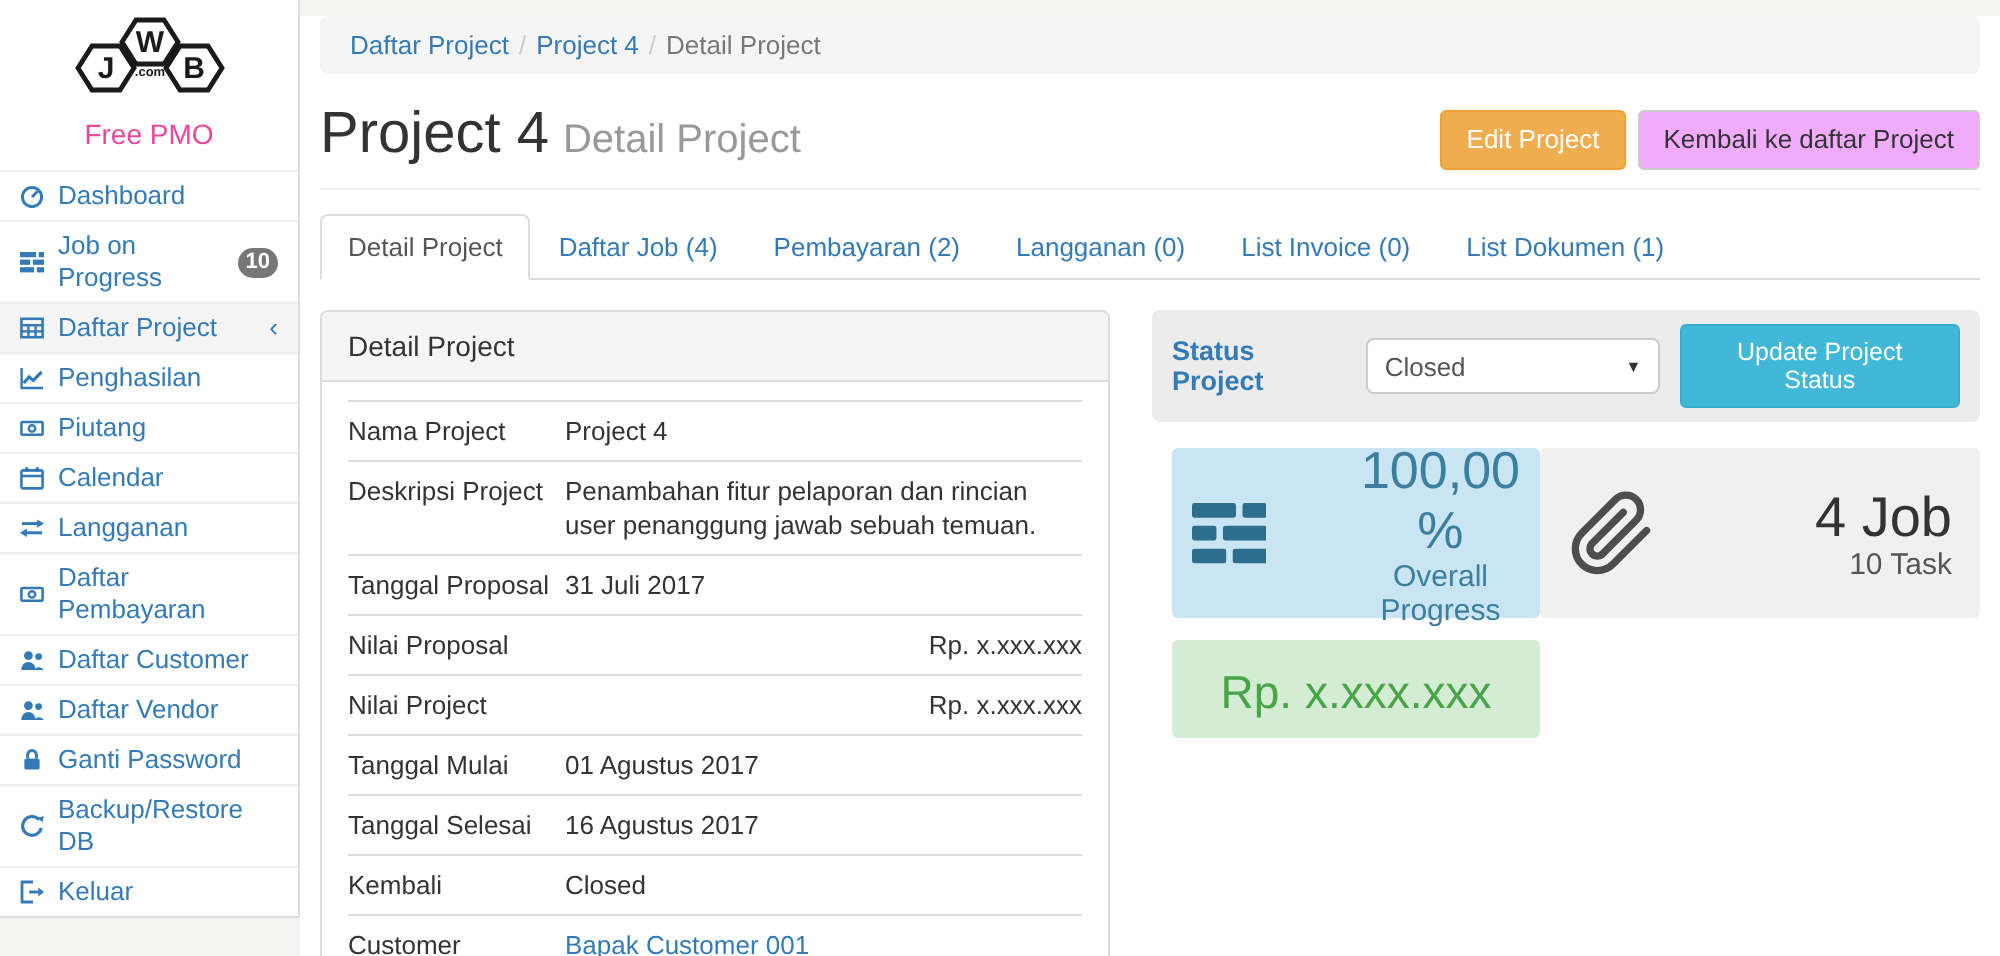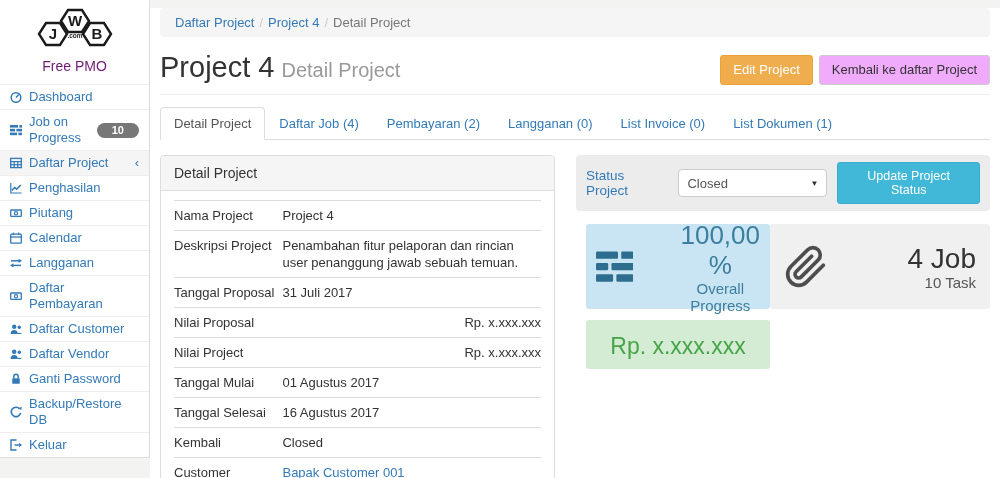--- a/index.html
+++ b/index.html
@@ -12,31 +12,31 @@
     overflow:hidden;
   }
 
   
   .sidebar {
     position:absolute; left:0; top:0; width:150px;
     background:#fff; border-right:1px solid #ddd; border-bottom:1px solid #ddd;
     z-index:2;
   }
   .logo-box { text-align:center; padding:6px 0 2px; }
-  .brand { text-align:center; color:#701a75; font-size:14px; padding:2px 0 10px; }
+  .brand { text-align:center; color:#ec4899; font-size:14px; padding:2px 0 10px; }
   .menu-item {
     display:flex; align-items:center; gap:7px;
     padding:4px 10px; border-top:1px solid #eee;
     color:#337ab7; font-size:13px; cursor:pointer; line-height:16px;
   }
   .menu-item.active { background:#f5f5f5; }
   .menu-icon { width:12px; height:12px; flex:0 0 12px; display:inline-block; }
   .badge {
     margin-left:auto; background:#777; color:#fff;
-    border-radius:10px; font-size:11px; font-weight:bold; padding:2px 15px; line-height:11px;
+    border-radius:10px; font-size:11px; font-weight:bold; padding:2px 4px; line-height:11px;
   }
   .chevron { margin-left:auto; color:#337ab7; font-size:13px; line-height:12px; }
 
   
   .main { margin-left:150px; background:#fff; min-height:425px; position:relative; padding-bottom:6px; }
   .breadcrumb {
     margin:8px 10px 0; background:#f5f5f5; border-radius:4px;
     padding:7px 15px; font-size:13px; color:#777;
   }
   .breadcrumb .crumb-link { color:#337ab7; cursor:pointer; }
@@ -71,21 +71,21 @@
   table.detail td.lbl { width:105px; padding-right:8px; white-space:nowrap; }
   table.detail tr.right td.val { text-align:right; }
   .cust-link { color:#337ab7; text-decoration:underline; cursor:pointer; }
 
   
   .right-col { flex:1; margin-left:21px; }
   .status-well {
     background:#ececec; border-radius:4px; padding:7px 10px;
     display:flex; align-items:center;
   }
-  .status-label { color:#337ab7; font-weight:normal; font-size:13.5px; margin-right:9px; }
+  .status-label { color:#337ab7; font-weight:bold; font-size:13.5px; margin-right:9px; }
   .select {
     width:150px; height:28px; background:#fff; border:1px solid #ccc; border-radius:4px;
     display:flex; align-items:center; justify-content:space-between;
     padding:0 8px; font-size:13px; color:#555; margin-right:10px; cursor:pointer;
   }
   .select .arrow { font-size:8px; color:#333; }
   .btn-info {
     background:#41b8d8; border:1px solid #39add0; color:#fff;
     border-radius:3px; font-size:12.5px; padding:6px 10px; cursor:pointer;
   }

